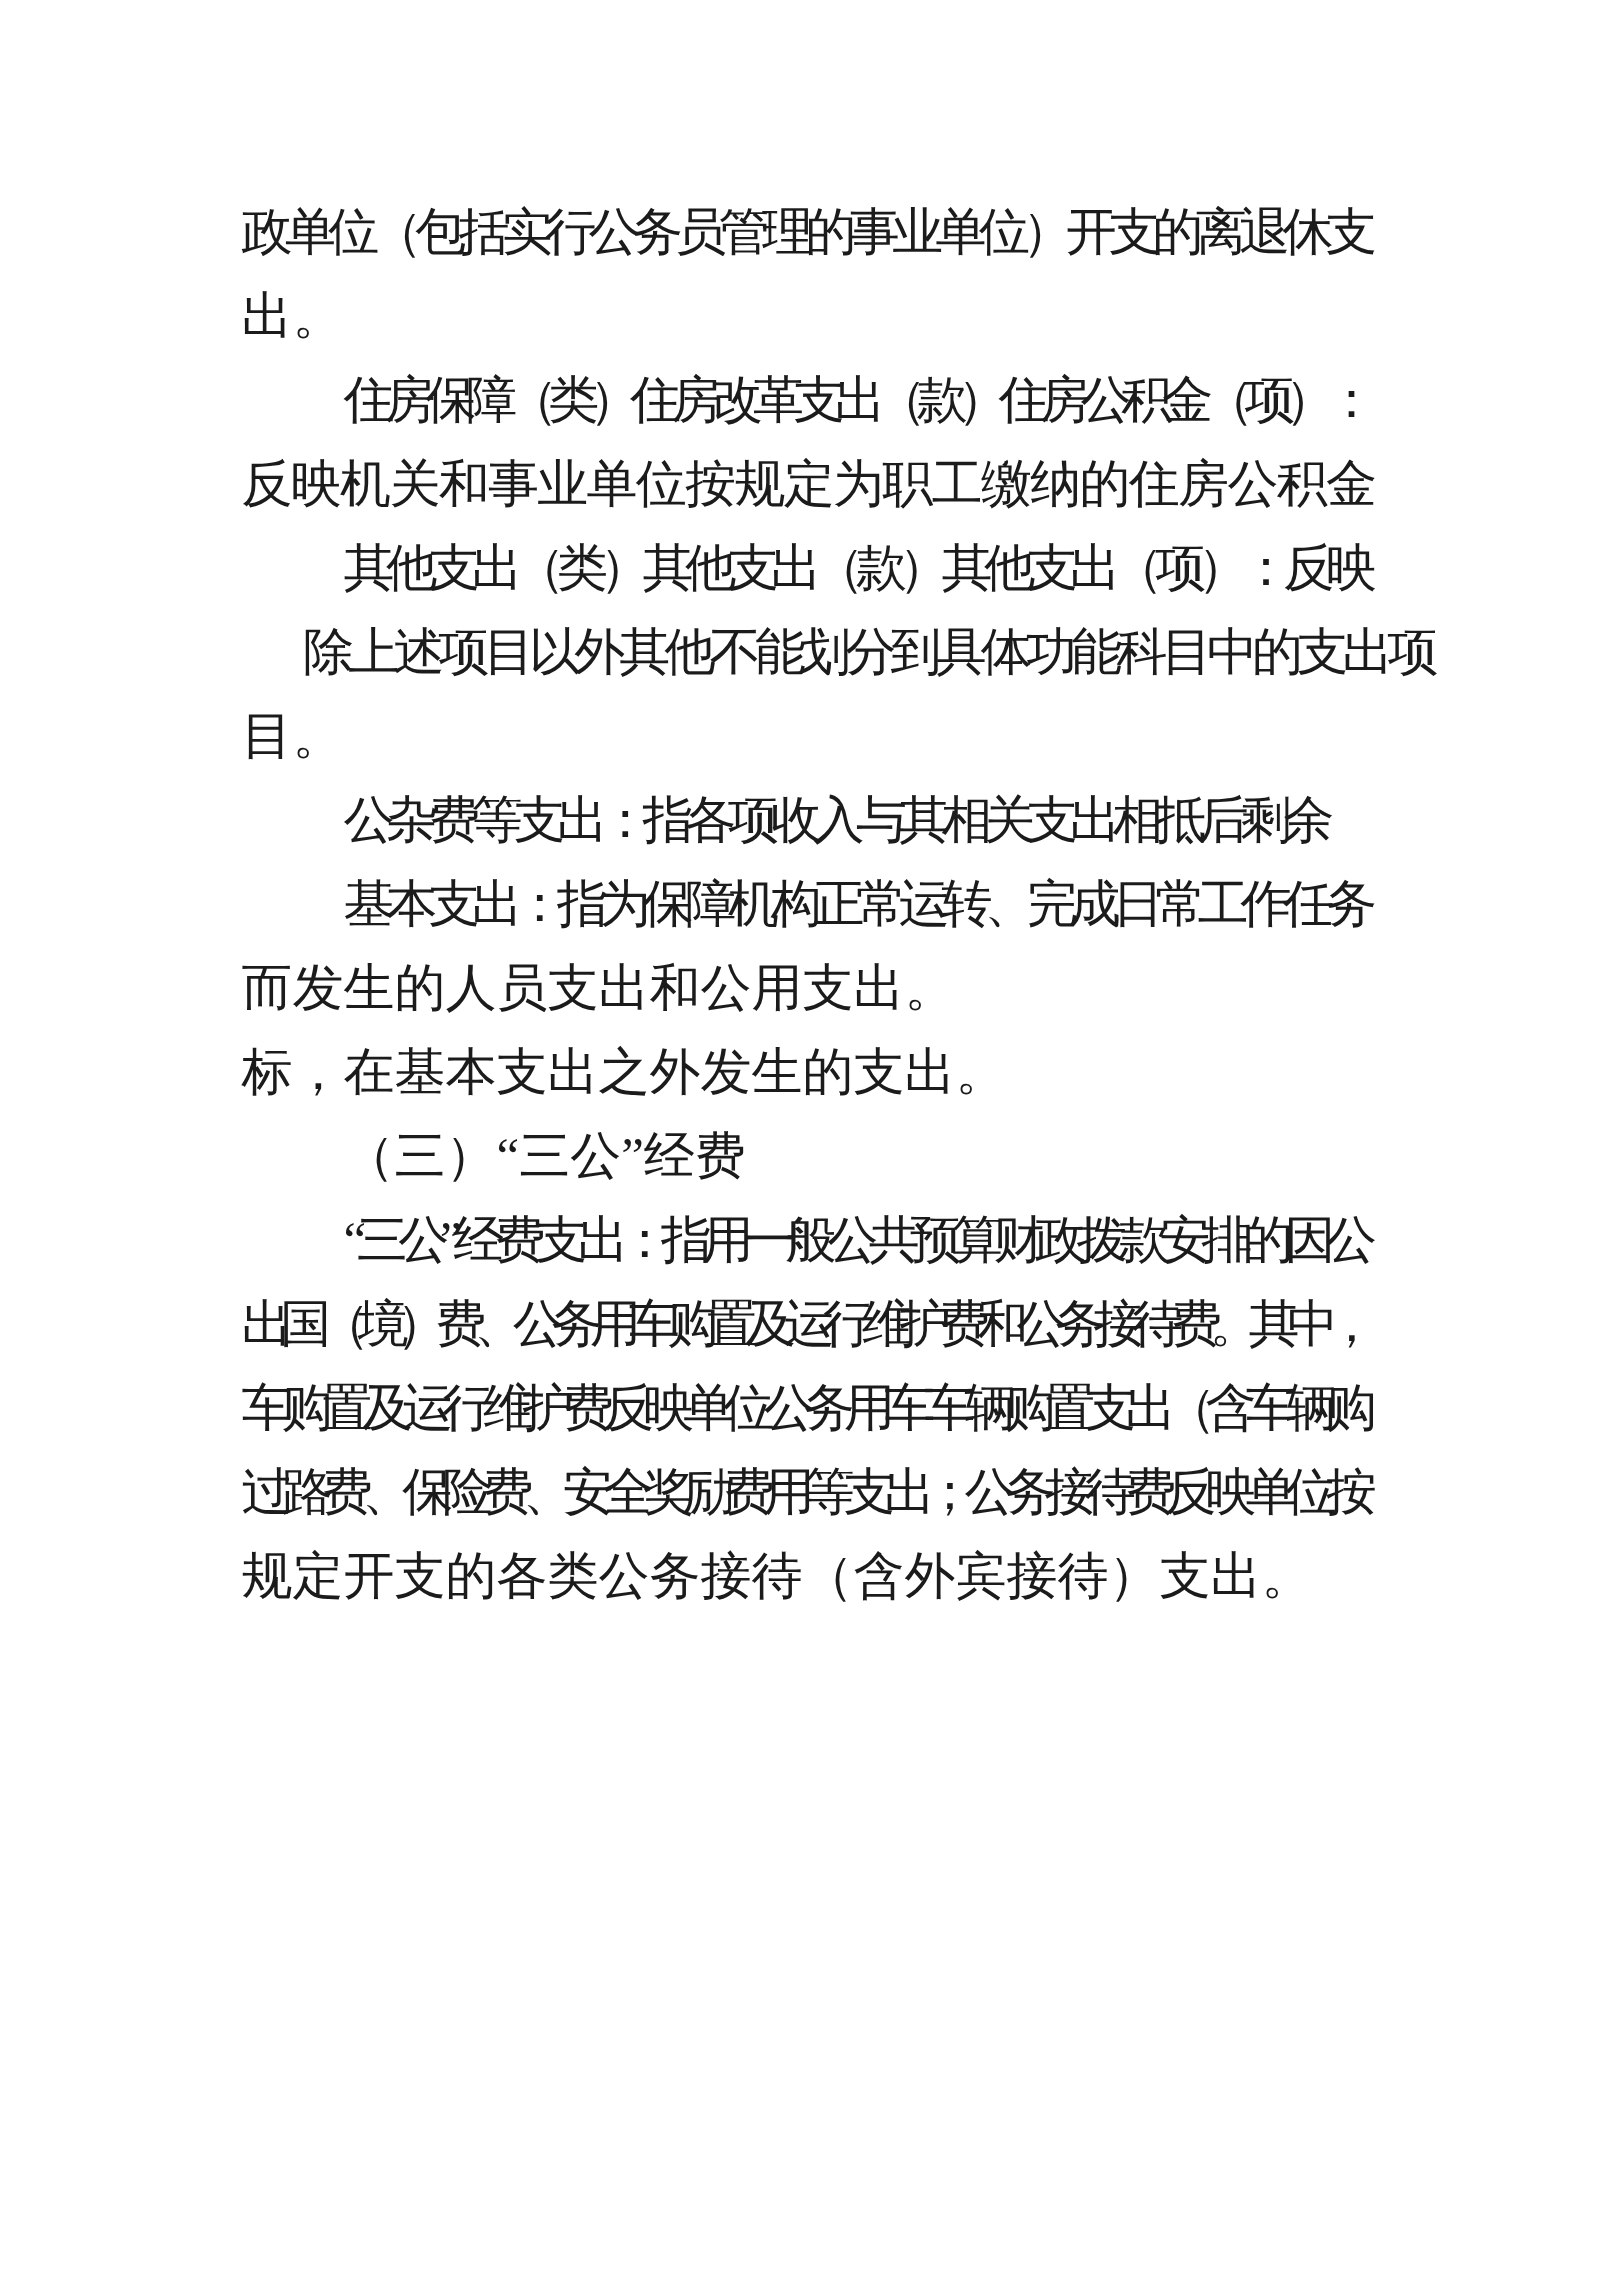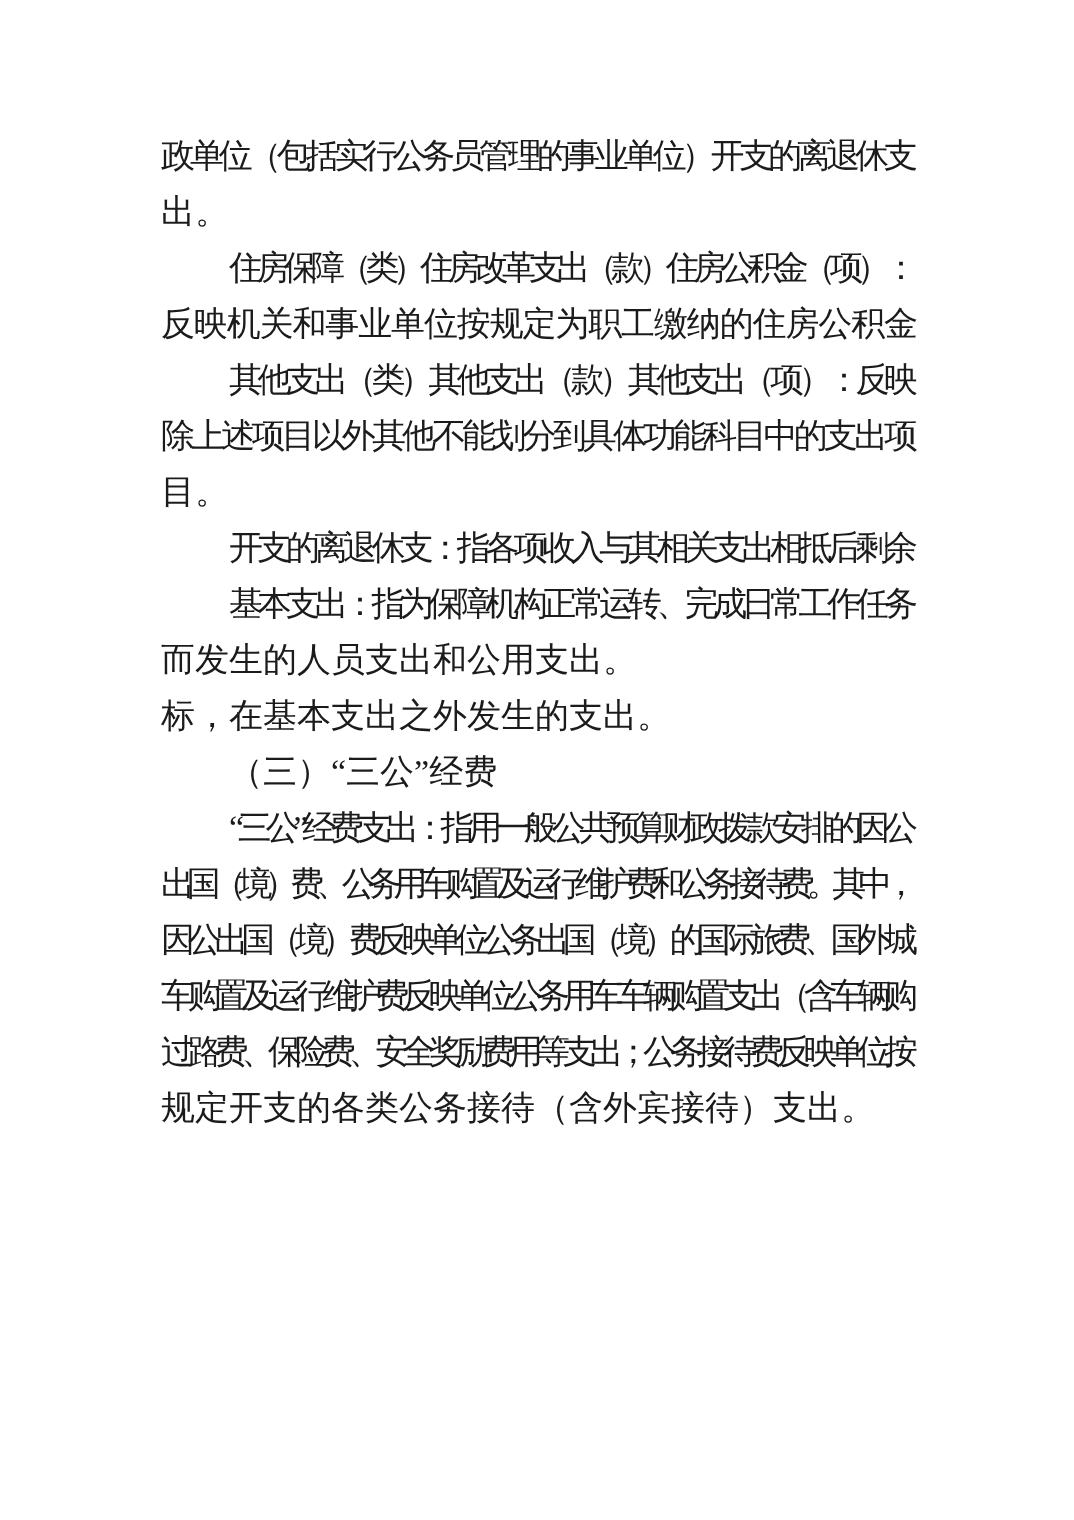--- a/index.html
+++ b/index.html
@@ -54,30 +54,29 @@
 </head>
 <body>
 
 <div class="page">
   <main class="text-block">
       <div class="line"><span class="ln-inner" style="letter-spacing: -5.08px; margin-right: 5.08px;">政单位（包括实行公务员管理的事业单位）开支的离退休支</span></div>
       <div class="line"><span class="ln-inner">出。</span></div>
       <div class="line indent"><span class="ln-inner" style="letter-spacing: -6.70833px; margin-right: 6.70833px;">住房保障（类）住房改革支出（款）住房公积金（项）：</span></div>
       <div class="line"><span class="ln-inner" style="letter-spacing: -1.13636px; margin-right: 1.13636px;">反映机关和事业单位按规定为职工缴纳的住房公积金</span></div>
       <div class="line indent"><span class="ln-inner" style="letter-spacing: -5.52174px; margin-right: 8px;">其他支出（类）其他支出（款）其他支出（项）：反映</span></div>
-      <div class="line"><span class="ln-inner" style="letter-spacing: -3.875px; margin-right: 3.875px;">除上述项目以外其他不能划分到具体功能科目中的支出项</span></div>
+      <div class="line"><span class="ln-inner" style="letter-spacing: -3.875px; margin-right: 3.875px; margin-left: 41px;">除上述项目以外其他不能划分到具体功能科目中的支出项</span></div>
       <div class="line"><span class="ln-inner">目。</span></div>
-      <div class="line indent"><span class="ln-inner" style="letter-spacing: -5.52174px; margin-right: 5.52174px;">开支的离退休支：指各项收入与其相关支出相抵后剩余</span></div>
+      <div class="line indent"><span class="ln-inner" style="letter-spacing: -5.52174px; margin-right: 5.52174px;">公杂费等支出：指各项收入与其相关支出相抵后剩余</span></div>
       <div class="line indent"><span class="ln-inner" style="letter-spacing: -5.52174px; margin-right: 5.52174px;">基本支出：指为保障机构正常运转、完成日常工作任务</span></div>
       <div class="line"><span class="ln-inner">而发生的人员支出和公用支出。</span></div>
       <div class="line"><span class="ln-inner">标，在基本支出之外发生的支出。</span></div>
       <div class="line indent"><span class="ln-inner">（三）“三公”经费</span></div>
       <div class="line indent"><span class="ln-inner" style="letter-spacing: -6.2875px; margin-right: 6.2875px;">“三公”经费支出：指用一般公共预算财政拨款安排的因公</span></div>
       <div class="line"><span class="ln-inner" style="letter-spacing: -8.17857px; margin-right: 22px;">出国（境）费、公务用车购置及运行维护费和公务接待费。其中，</span></div>
-      <div class="line"><span class="ln-inner" style="letter-spacing: -7.22222px; margin-right: 7.22222px;">因公出国（境）费反映单位公务出国（境）的国际旅费、国外城</span></div>
       <div class="line"><span class="ln-inner" style="letter-spacing: -7.22222px; margin-right: 7.22222px;">车购置及运行维护费反映单位公务用车车辆购置支出（含车辆购</span></div>
       <div class="line"><span class="ln-inner" style="letter-spacing: -7.22222px; margin-right: 7.22222px;">过路费、保险费、安全奖励费用等支出；公务接待费反映单位按</span></div>
       <div class="line"><span class="ln-inner">规定开支的各类公务接待（含外宾接待）支出。</span></div>
     </main>
   <footer class="page-footer">
     <span class="page-number">— 25 —</span>
   </footer>
 </div>
 
 </body></html>

